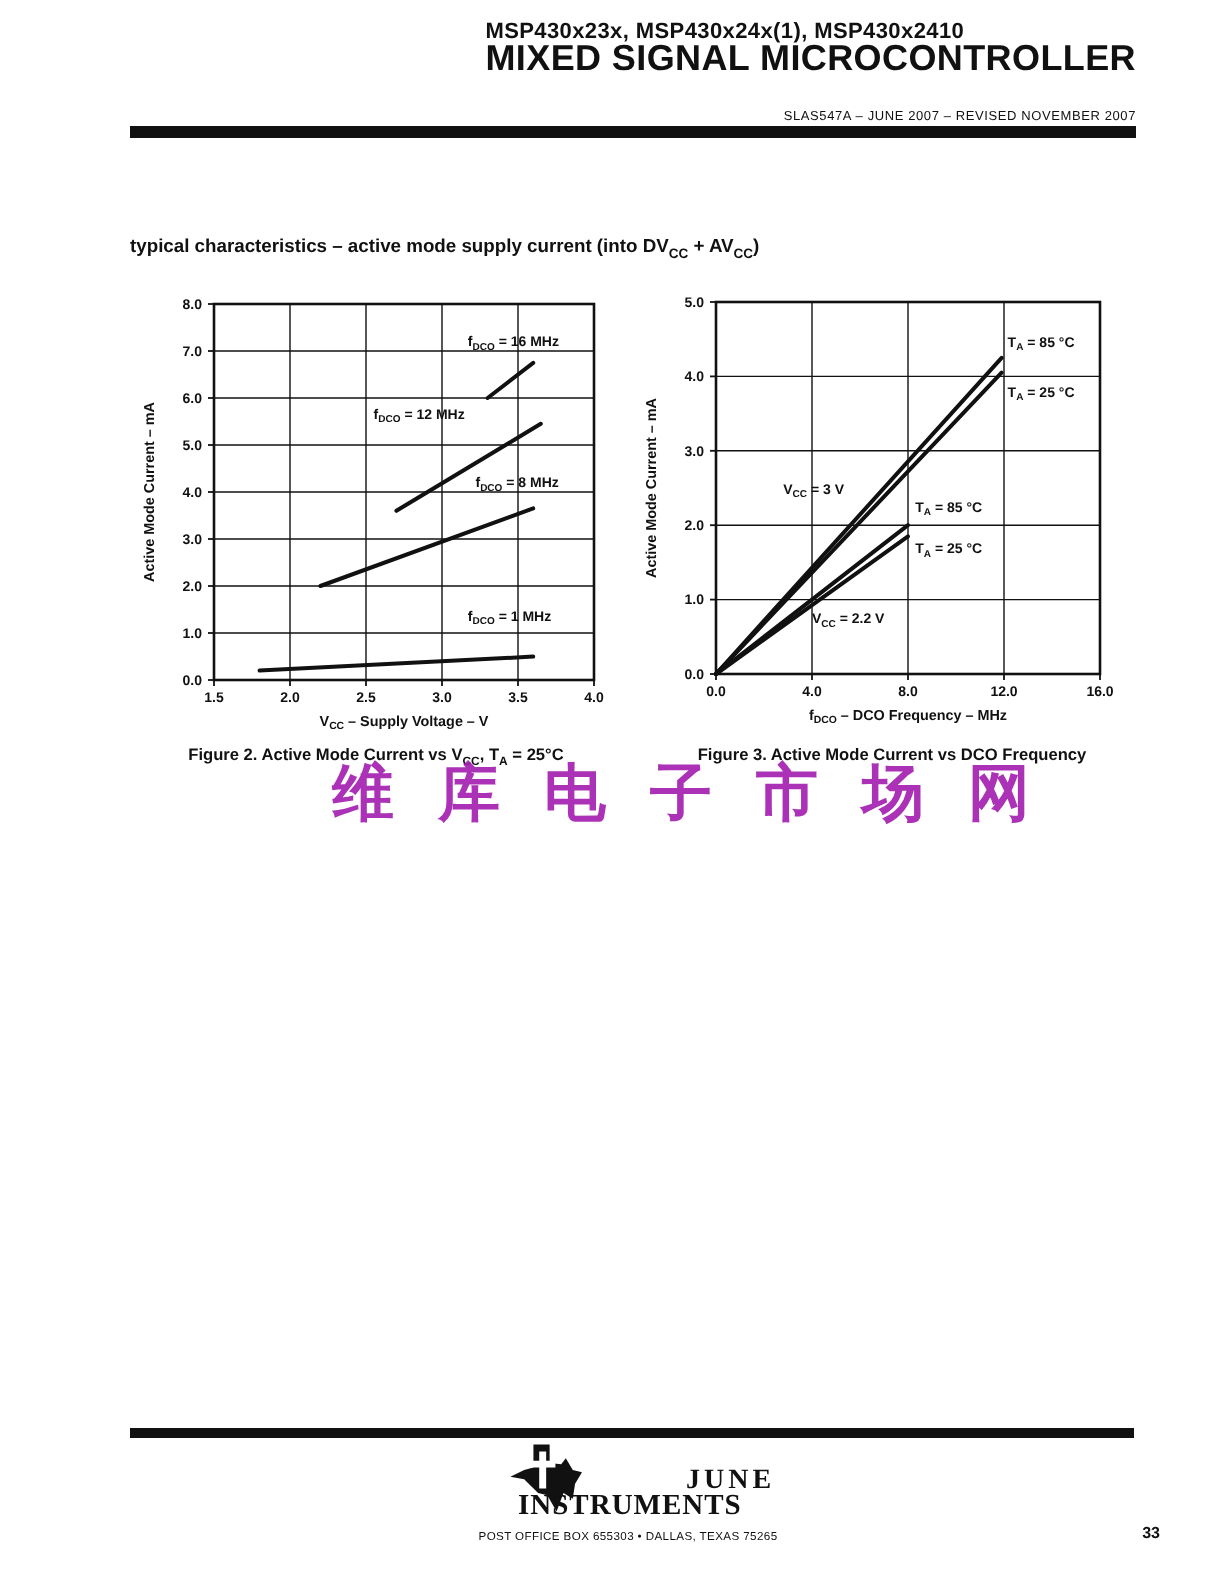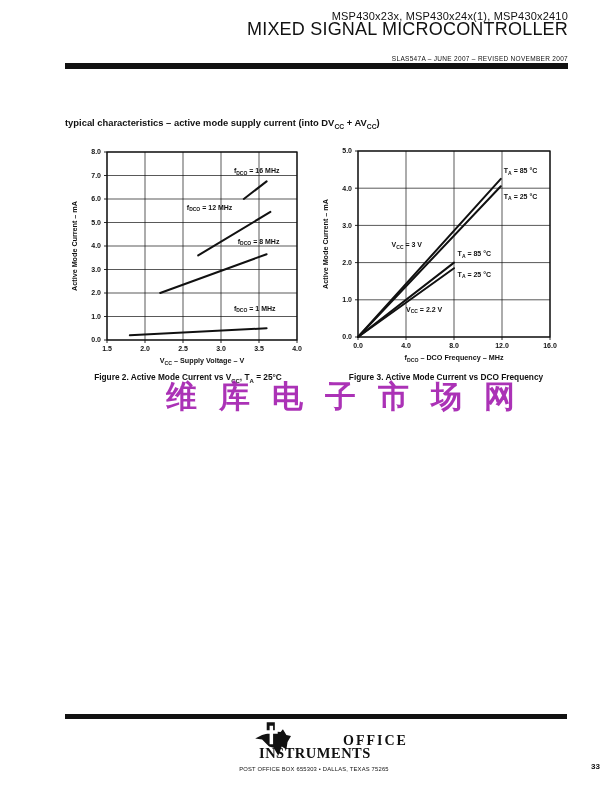--- a/index.html
+++ b/index.html
@@ -1,21 +1,21 @@
 <!DOCTYPE html>
 <html><head>
 <meta charset="utf-8">
 <style>
   html,body{margin:0;padding:0;background:#888;}
   .page{position:relative;width:612px;height:792px;background:#ffffff;
         font-family:"Liberation Sans",sans-serif;color:#111;overflow:hidden;margin:0 auto;}
   sub{font-size:72%;line-height:0;}
 
   
-  .hdr-title{position:absolute;right:44px;top:10px;text-align:right;font-weight:normal;}
+  .hdr-title{position:absolute;right:44px;top:10px;font-weight:bold;}
   .hdr-title .t1{font-size:11px;line-height:13px;letter-spacing:.2px;}
   .hdr-title .t2{font-size:18px;line-height:13px;letter-spacing:.2px;}
   .doc-code{position:absolute;right:44px;top:55px;font-size:6.5px;letter-spacing:.3px;}
   .rule-top{position:absolute;left:65px;top:63px;width:503px;height:6px;background:#111;}
 
   
   .sec-heading{position:absolute;left:65px;top:77px;width:503px;font-weight:bold;
                font-size:9.8px;line-height:11.5px;}
   .sec-heading .l1{text-align:justify;text-align-last:justify;}
   .sub-heading{position:absolute;left:65px;top:117px;width:503px;font-weight:bold;font-size:9.4px;}
@@ -33,21 +33,21 @@
              color:#a21caf;letter-spacing:22px;font-weight:bold;white-space:nowrap;opacity:.9;}
 
   
   .rule-bot{position:absolute;left:65px;top:714px;width:502px;height:5px;background:#111;}
   .ti-bug{position:absolute;left:254px;top:722px;width:37px;height:34px;}
   .ti-texas{position:absolute;left:343px;top:733px;font-family:"Liberation Serif",serif;
             font-weight:bold;font-size:14px;letter-spacing:2px;}
   .ti-instruments{position:absolute;left:259px;top:745px;font-family:"Liberation Serif",serif;
             font-weight:bold;font-size:14.5px;letter-spacing:.5px;}
   .address{position:absolute;left:214px;top:766px;width:200px;text-align:center;font-size:5.8px;letter-spacing:.2px;}
-  .page-num{position:absolute;right:12px;top:762px;font-size:8px;font-weight:bold;}
+  .page-num{position:absolute;right:32px;top:762px;font-size:8px;font-weight:bold;}
 </style>
 </head>
 <body>
 
 <div class="page">
 
   <div class="hdr-title">
     <div class="t1">MSP430x23x, MSP430x24x(1), MSP430x2410</div>
     <div class="t2">MIXED SIGNAL MICROCONTROLLER</div>
   </div>
@@ -167,18 +167,18 @@
   <div class="cap c1">Figure 3. Active Mode Current vs DCO Frequency</div>
 
   <div class="watermark">维库电子市场网</div>
 
   <div class="rule-bot"></div>
   <svg class="ti-bug" viewBox="0 0 64 58">
     <path fill="#111" d="M22,0 L36,0 L36,16 L46,17 L50,12 L56,22 L64,24 L58,34 L56,47 L48,42 L42,58 L34,44 L26,42 L14,30 L2,28 L14,22 L22,20 Z"></path>
     <path fill="#fff" d="M27,6 h6 v8 h8 v6 h-8 v18 h-6 v-18 h-8 v-6 h8 Z"></path>
     <circle fill="#fff" cx="45" cy="9" r="2.6"></circle>
   </svg>
-  <div class="ti-texas">OFFICE</div>
+  <div class="ti-texas">JUNE</div>
   <div class="ti-instruments">INSTRUMENTS</div>
   <div class="address">POST OFFICE BOX 655303 • DALLAS, TEXAS 75265</div>
   <div class="page-num">33</div>
 
 </div>
 
 </body></html>

